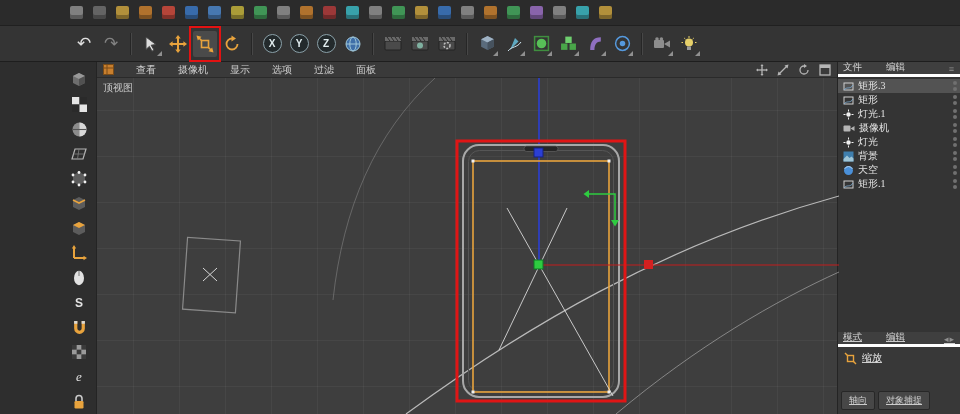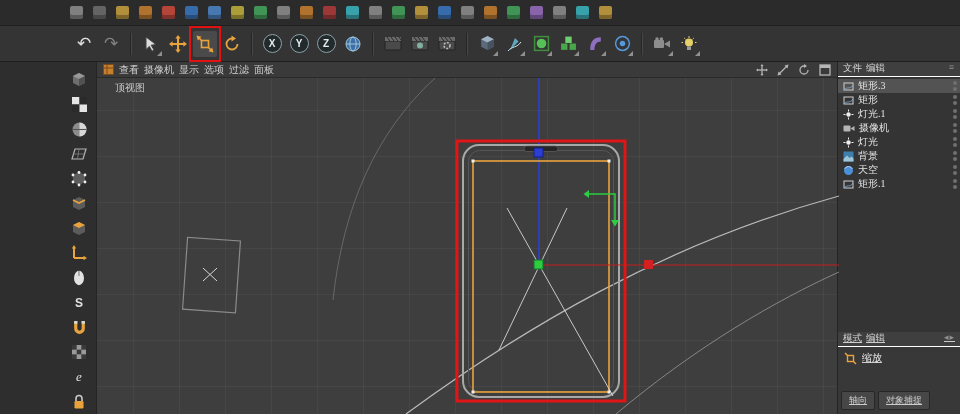--- a/index.html
+++ b/index.html
@@ -34,39 +34,39 @@
 
   
   .left-toolbar { width:96px; background:#2e2e2e; display:flex; flex-direction:column;
                   align-items:flex-end; padding:6px 3px 0 0; gap:1px; }
   .lt { width:28px; height:24px; display:flex; align-items:center; justify-content:center; }
 
   
   .viewport { width:742px; display:flex; flex-direction:column;
               border-left:1px solid #242424; border-right:1px solid #242424; }
   .vp-menubar { height:16px; background:#3a3a3a; border-bottom:1px solid #2a2a2a;
-                display:flex; align-items:center; gap:5px; padding:0 6px; font-size:10px;
+                display:flex; align-items:center; gap:22px; padding:0 6px; font-size:10px;
                 color:#cfcfcf; }
   .vp-menubar .mitem { cursor:default; }
   .vp-nav { margin-left:auto; display:flex; gap:9px; align-items:center; }
   .vp-canvas { position:relative; height:336px; background-color:#3e3e3e;
       background-image:
         linear-gradient(rgba(255,255,255,.045) 1px, transparent 1px),
         linear-gradient(90deg, rgba(255,255,255,.045) 1px, transparent 1px);
       background-size:46px 46px; background-position:-10px -14px; }
-  .vp-label { position:absolute; top:3px; left:18px; font-size:10px; color:#c9c9c9; }
+  .vp-label { position:absolute; top:3px; left:6px; font-size:10px; color:#c9c9c9; }
   .vp-svg { position:absolute; inset:0; }
   .curve { fill:none; stroke:#cfcfcf; stroke-width:1.2; opacity:.85; }
   .curve.dim { stroke:#b5b5b5; stroke-width:1; opacity:.6; }
   .curve.faint { stroke:#9a9a9a; stroke-width:1; opacity:.45; }
 
   
   .right-panel { width:122px; background:#333; display:flex; flex-direction:column; }
-  .panel-header { height:15px; background:#3f3f3f; border-bottom:1px solid #ffffff;
-                  display:flex; align-items:flex-start; gap:4px; padding:0 5px; font-size:9.5px;
+  .panel-header { height:15px; background:#3f3f3f; border-bottom:3px solid #ffffff;
+                  display:flex; align-items:flex-end; gap:24px; padding:0 5px; font-size:9.5px;
                   color:#d5d5d5; }
   .panel-header .ph-right { margin-left:auto; color:#8f8f8f; font-size:9px; letter-spacing:1px; }
   .om { height:270px; display:flex; flex-direction:column; }
   .om-list { flex:1; background:#343434; padding-top:2px; overflow:hidden;font-family:Liberation Serif, serif; }
   .om-row { height:14px; display:flex; align-items:center; gap:4px; padding:0 3px 0 5px;
             font-size:10px; color:#e4e4e4; white-space:nowrap; }
   .om-row.sel { background:#535353; }
   .dots { margin-left:auto; display:flex; flex-direction:column; gap:2px; }
   .dots i { width:4px; height:4px; border-radius:50%; background:#707070; display:block; }
   .am { height:82px; display:flex; flex-direction:column; background:#383838;text-decoration:underline; }

